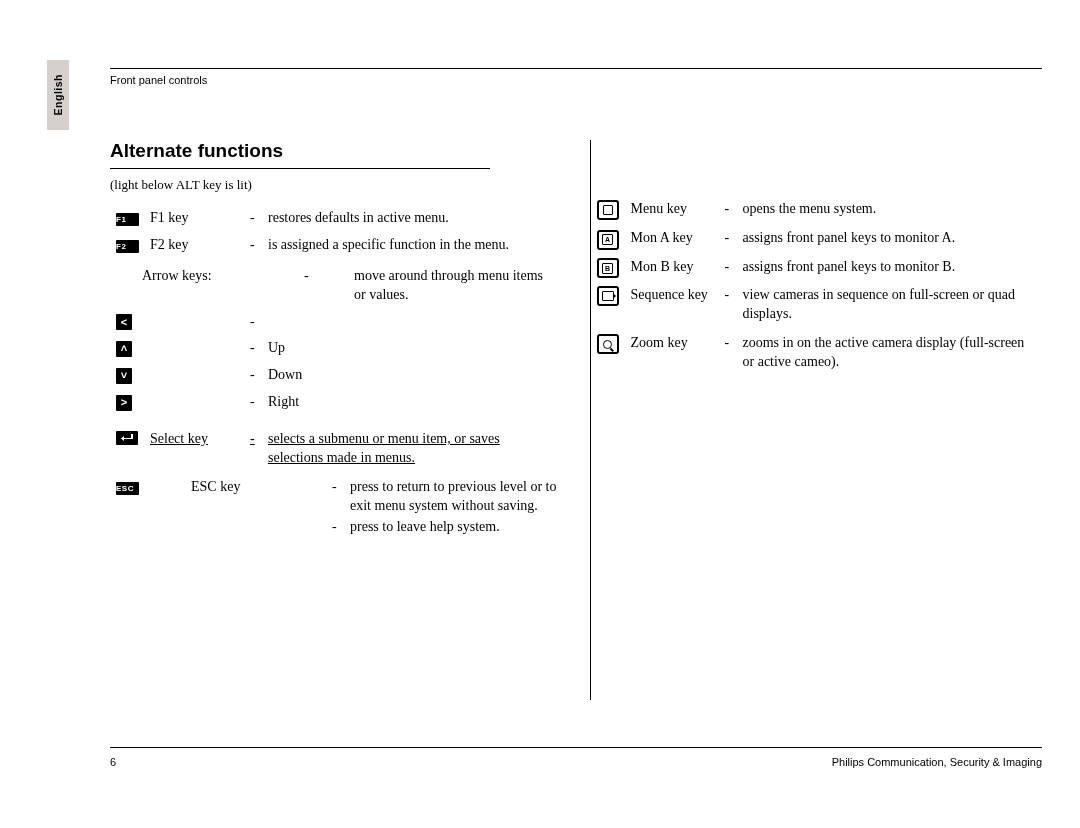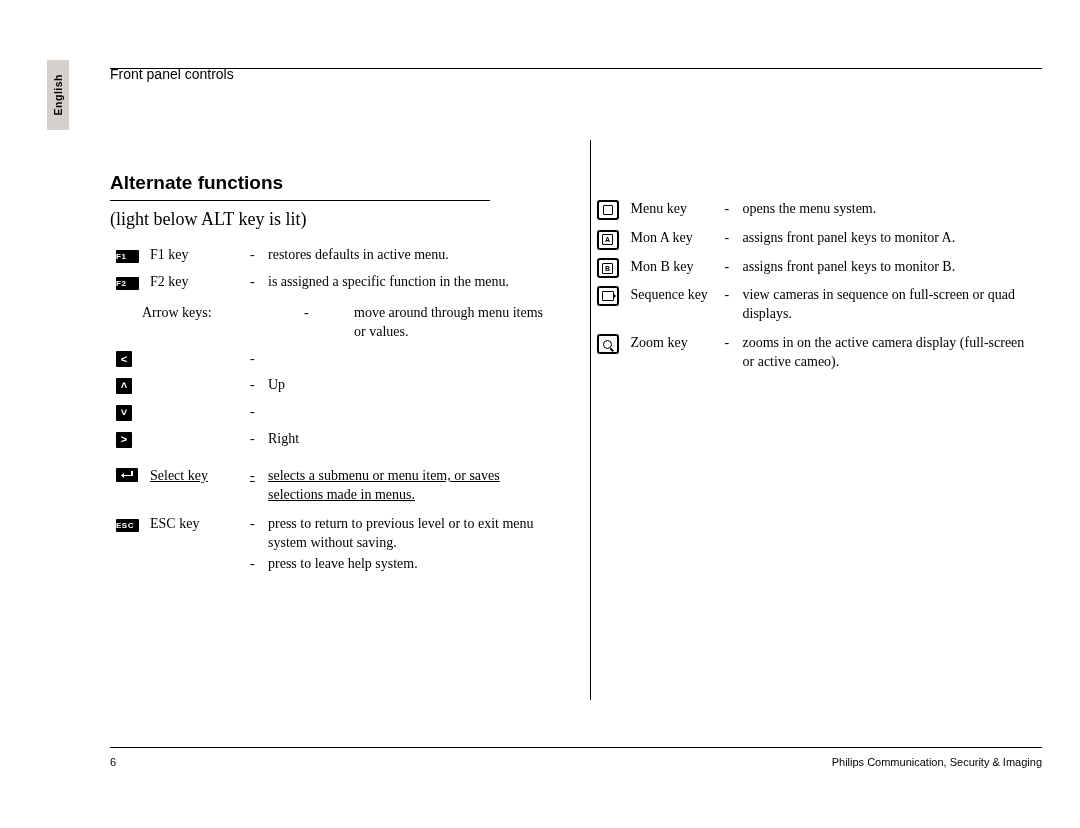--- a/index.html
+++ b/index.html
@@ -37,54 +37,54 @@
   .topline {
     position: absolute;
     left: 110px;
     right: 38px;
     top: 68px;
     border-top: 1px solid #000;
   }
   .crumb {
     position: absolute;
     left: 110px;
-    top: 66px;
-    font-family: Arial, Helvetica, sans-serif;
-    font-size: 14px;
+    top: 74px;
+    font-family: Arial, Helvetica, sans-serif;
+    font-size: 11px;
   }
 
   .columns {
     position: absolute;
     top: 140px;
     left: 80px;
     right: 38px;
     bottom: 128px;
     display: flex;
   }
   .col {
     flex: 1;
   }
-  .col-left { padding-right: 28px; padding-left:30px;margin-top:32px; }
+  .col-left { padding-right: 28px; padding-left:30px; }
   .divider {
     width: 0;
     border-left: 1px solid #000;
   }
   .col-right { }
 
   h2.section {
     font-family: Arial, Helvetica, sans-serif;
     font-weight: 600;
     font-size: 19px;
     margin: 0 0 6px 0;
     padding-bottom: 6px;
     border-bottom: 1px solid #000;
     width: 380px;
   }
   .note {
-    font-size: 18px;
+    font-size: 13px;
     margin: 8px 0 16px 0;
   }
 
   .row {
     display: flex;
     align-items: flex-start;
     margin-bottom: 8px;
     font-size: 14px;
     line-height: 1.35;
   }
@@ -238,20 +238,21 @@
       <div class="row">
         <div class="ic"><span class="keysquare">˄</span></div>
         <div class="name"></div>
         <div class="dash">-</div>
         <div class="desc">Up</div>
       </div>
       <div class="row">
         <div class="ic"><span class="keysquare">˅</span></div>
         <div class="name"></div>
         <div class="dash">-</div>
+        <div class="desc">Down</div>
       </div>
       <div class="row">
         <div class="ic"><span class="keysquare">&gt;</span></div>
         <div class="name"></div>
         <div class="dash">-</div>
         <div class="desc">Right</div>
       </div>
 
       <div class="row" style="margin-top:18px;text-decoration:underline;">
         <div class="ic">
@@ -259,21 +260,21 @@
             <svg width="14" height="10" viewBox="0 0 14 10">
                 <path d="M11 1v4H4V3L1 5.5 4 8V6h9V1z" fill="#fff"></path>
               </svg>
           </span>
         </div>
         <div class="name">Select key</div>
         <div class="dash">-</div>
         <div class="desc">selects a submenu or menu item, or saves selections made in menus.</div>
       </div>
 
-      <div class="row" style="margin-top:10px;">
+      <div class="row" style="margin-top:10px;gap:41px;">
         <div class="ic"><span class="keybox">ESC</span></div>
         <div class="name">ESC key</div>
         <div style="flex:1">
           <div class="desc-sub">
             <div class="dash">-</div>
             <div class="desc">press to return to previous level or to exit menu system without saving.</div>
           </div>
           <div class="desc-sub desc-multi">
             <div class="dash">-</div>
             <div class="desc">press to leave help system.</div>

